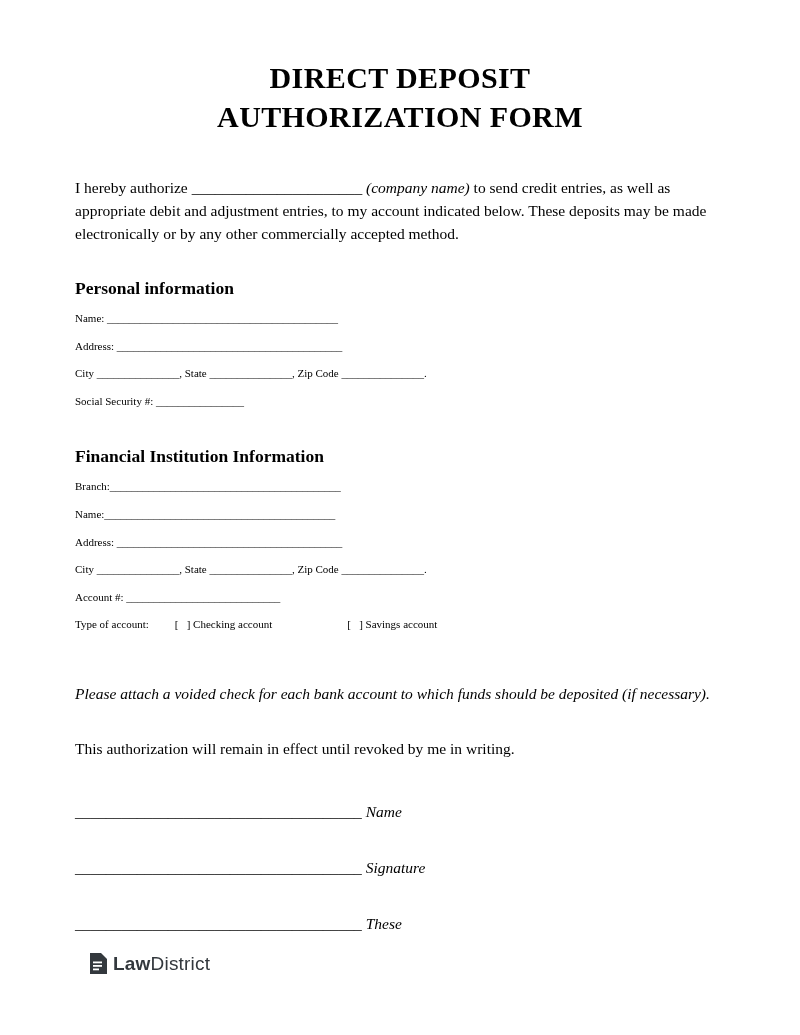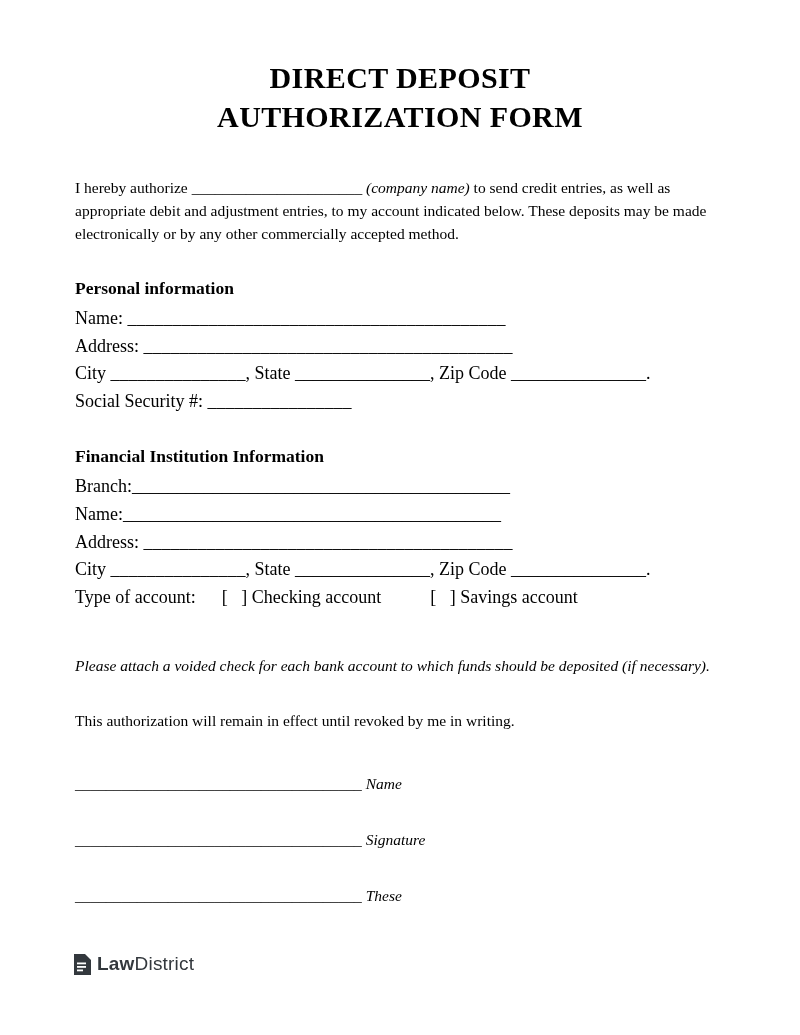--- a/index.html
+++ b/index.html
@@ -30,25 +30,25 @@
   .it { font-style: italic; text-align: right; }
   .blank { letter-spacing: 0; white-space: nowrap; }
 
   h2.section {
     margin: 33px 0 6px 0;
     font-size: 17.5px;
     font-weight: 700;
   }
   h2.section.fin { margin-top: 31px; }
 
-  .rows { font-size: 18px; }
+  .rows { font-size: 11px; }
   .row { margin: 0; line-height: 27.6px; }
 
   .cb-group-1 { margin-left: 26px; }
-  .cb-group-2 { margin-left: 49px; }
+  .cb-group-2 { margin-left: 75px; }
 
   .note-italic {
     margin: 44px 0 0 0;
     font-size: 15.5px;
     font-style: italic;
     line-height: 22px;
   }
 
   .auth-text {
     margin: 33px 0 0 0;
@@ -58,24 +58,24 @@
 
   .sig-row {
     margin: 36px 0 0 0;
     font-size: 15.5px;
     line-height: 20px;
   }
   .sig-row.first { margin-top: 42px; }
 
   .footer {
     position: absolute;
-    left: 72px;
+    left: 88px;
     top: 953px;
     display: flex;
-    align-items: flex-end;
+    align-items: flex-start;
     gap: 6px;
   }
   .logo-text {
     font-family: "Liberation Sans", sans-serif;
     font-size: 19px;
     color: #33383d;
     letter-spacing: 0.2px;
   }
   .logo-text .bold { font-weight: 700; }
 </style>
@@ -118,20 +118,22 @@
 
     <p class="row"><span>Address:</span>
       <span class="blank">_________________________________________</span></p>
 
     <p class="row"><span>City</span>
       <span class="blank">_______________</span><span>, State</span>
       <span class="blank">_______________</span><span>, Zip Code</span>
       <span class="blank">_______________</span><span>.</span></p>
 
 
+    <p class="row"><span>Account #:</span>
+      <span class="blank">____________________________</span></p>
 
     <p class="row"><span>Type of account:</span><span class="cb-group-1"><span>[&nbsp;&nbsp;&nbsp;]</span>
       <span>Checking account</span></span><span class="cb-group-2"><span>[&nbsp;&nbsp;&nbsp;]</span>
       <span>Savings account</span></span></p>
   </div>
 
   <p class="note-italic">Please attach a voided check for each bank account to which funds should be deposited (if necessary).</p>
 
   <p class="auth-text">This authorization will remain in effect until revoked by me in writing.</p>
 

